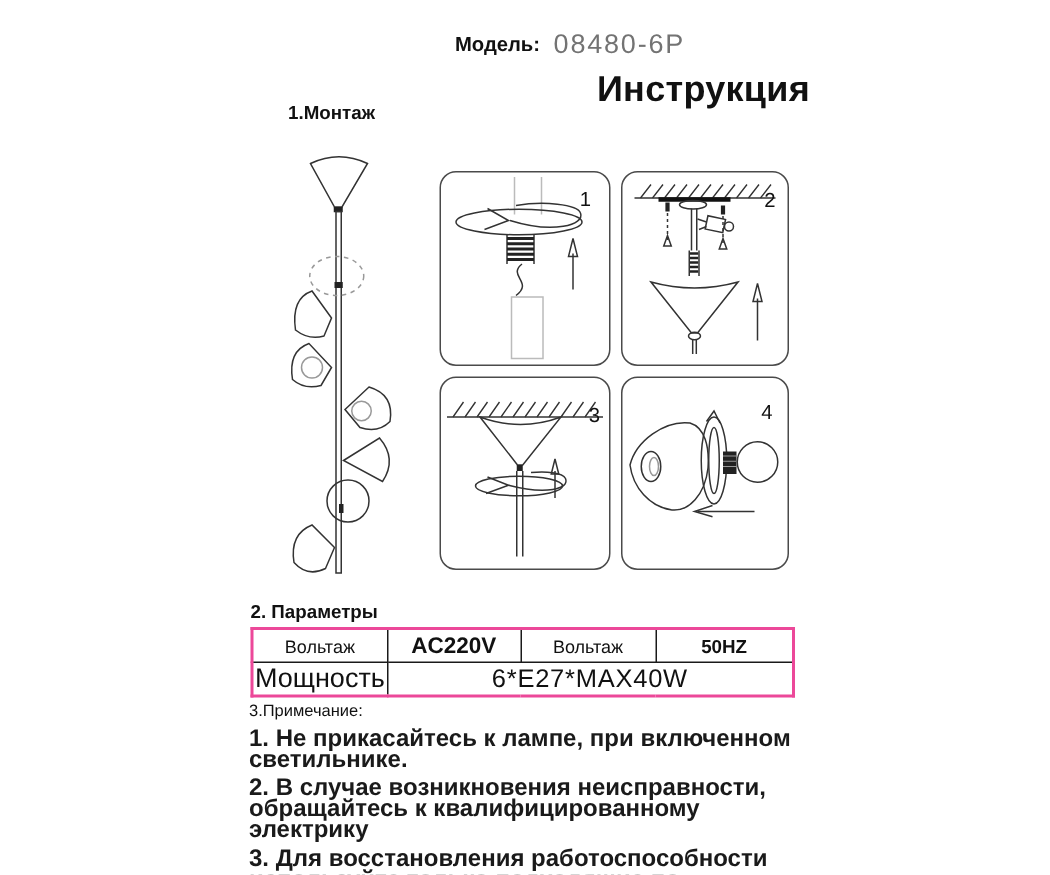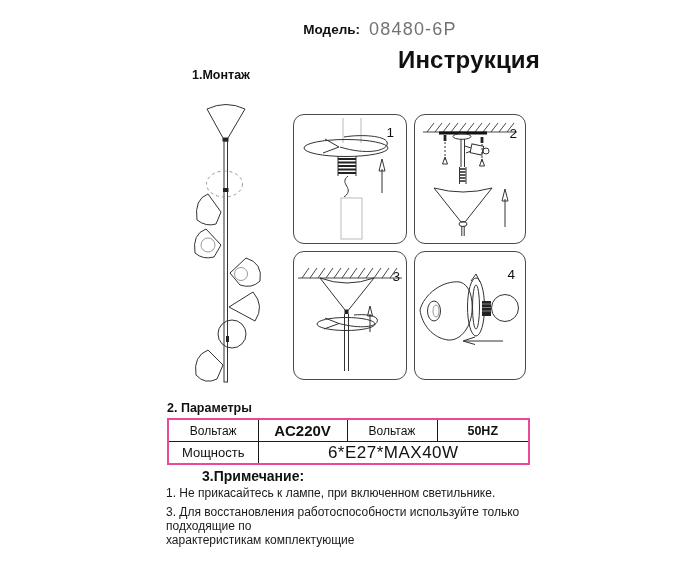--- a/index.html
+++ b/index.html
@@ -27,28 +27,28 @@
   .p2 .step-num{right:8px;top:11px;}
   .p3 .step-num{right:6px;top:17px;}
   .p4 .step-num{right:10px;top:15px;}
 
   .h-params{position:absolute;left:167px;top:401px;font-size:12.5px;font-weight:bold;}
   table.params{position:absolute;left:167px;top:418px;border-collapse:collapse;
                table-layout:fixed;border:2px solid #ec4899;}
   table.params td{border:1.5px solid #1a1a1a;text-align:center;vertical-align:middle;
                   height:21px;padding:0;}
   .cell-label{font-size:12px;}
-  .cell-label-big{font-size:13px;}
+  .cell-label-big{font-size:18px;}
   .cell-bold{font-size:15px;font-weight:bold;margin-top:24px;}
   .cell-bold-sm{font-size:12.5px;font-weight:bold;margin-top:26px;}
   .cell-value{font-size:17px;letter-spacing:.5px;}
 
-  .h-notes{position:absolute;left:166px;top:468px;font-size:14px;font-weight:bold;margin-left:36px;}
+  .h-notes{position:absolute;left:166px;top:468px;font-size:11px;font-weight:normal;}
   .notes{position:absolute;left:166px;top:486px;width:402px;}
-  .note{margin:0 0 5px 0;font-size:12px;font-weight:normal;line-height:14px;
+  .note{margin:0 0 5px 0;font-size:16px;font-weight:bold;line-height:14px;
         white-space:pre-line;color:#1a1a1a;}
 </style>
 </head>
 <body>
 
 <div class="page">
 
   <div class="title">Инструкция</div>
 
   <div class="model-row">
@@ -231,18 +231,20 @@
         <td class="cell-label-big">Мощность</td>
         <td class="cell-value" colspan="3">6*E27*MAX40W</td>
       </tr>
     </tbody>
   </table>
 
   <div class="h-notes">3.Примечание:</div>
 
   <div class="notes">
     <p class="note">1. Не прикасайтесь к лампе, при включенном светильнике.</p>
+    <p class="note">2. В случае возникновения неисправности, обращайтесь к квалифицированному
+электрику</p>
     <p class="note">3. Для восстановления работоспособности используйте только подходящие по
 характеристикам комплектующие</p>
 
   </div>
 
 </div>
 
 </body></html>

